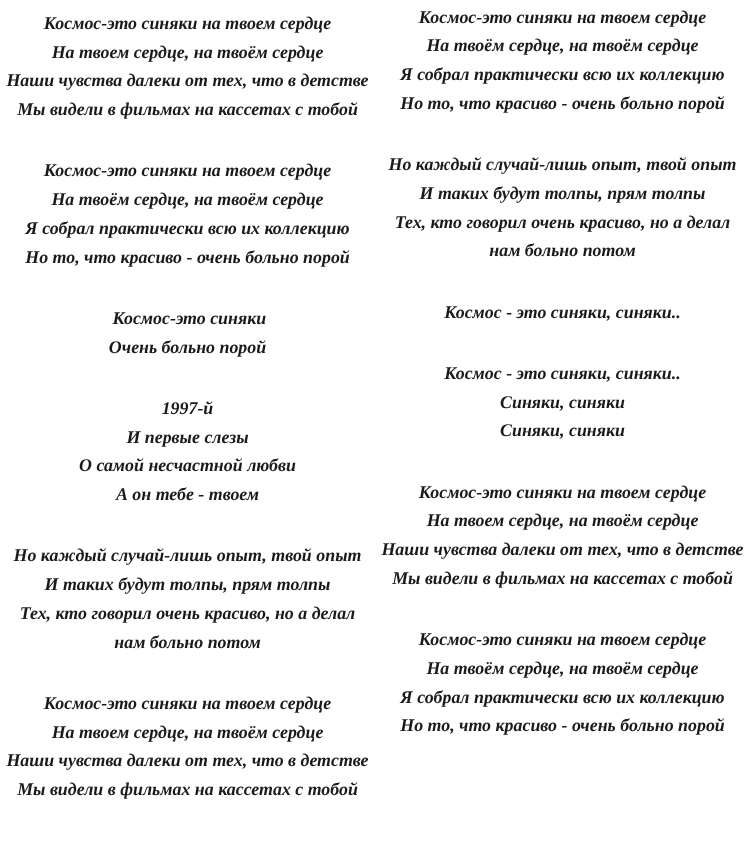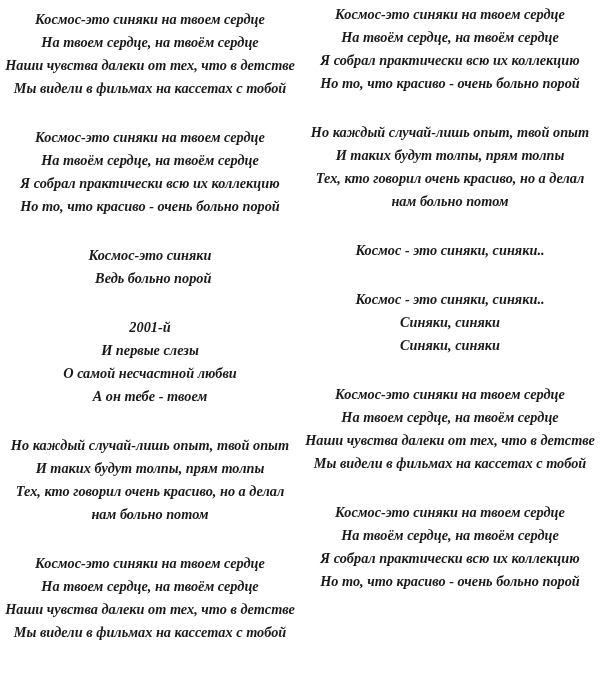--- a/index.html
+++ b/index.html
@@ -76,27 +76,27 @@
       <span class="line">Космос-это синяки на твоем сердце</span>
       <span class="line">На твоём сердце, на твоём сердце</span>
       <span class="line">Я собрал практически всю их коллекцию</span>
       <span class="line">Но то, что красиво - очень больно порой</span>
     </div>
 
     <div class="gap-md"></div>
 
     <div class="stanza block-left">
       <span class="line">Космос-это синяки</span>
-      <span class="line">Ведь больно порой</span>
+      <span class="line">Очень больно порой</span>
     </div>
 
     <div class="gap-md"></div>
 
     <div class="stanza">
-      <span class="line">2001-й</span>
+      <span class="line">1997-й</span>
       <span class="line">И первые слезы</span>
       <span class="line">О самой несчастной любви</span>
       <span class="line">А он тебе - твоем</span>
     </div>
 
     <div class="gap-md"></div>
 
     <div class="stanza">
       <span class="line">Но каждый случай-лишь опыт, твой опыт</span>
       <span class="line">И таких будут толпы, прям толпы</span>

